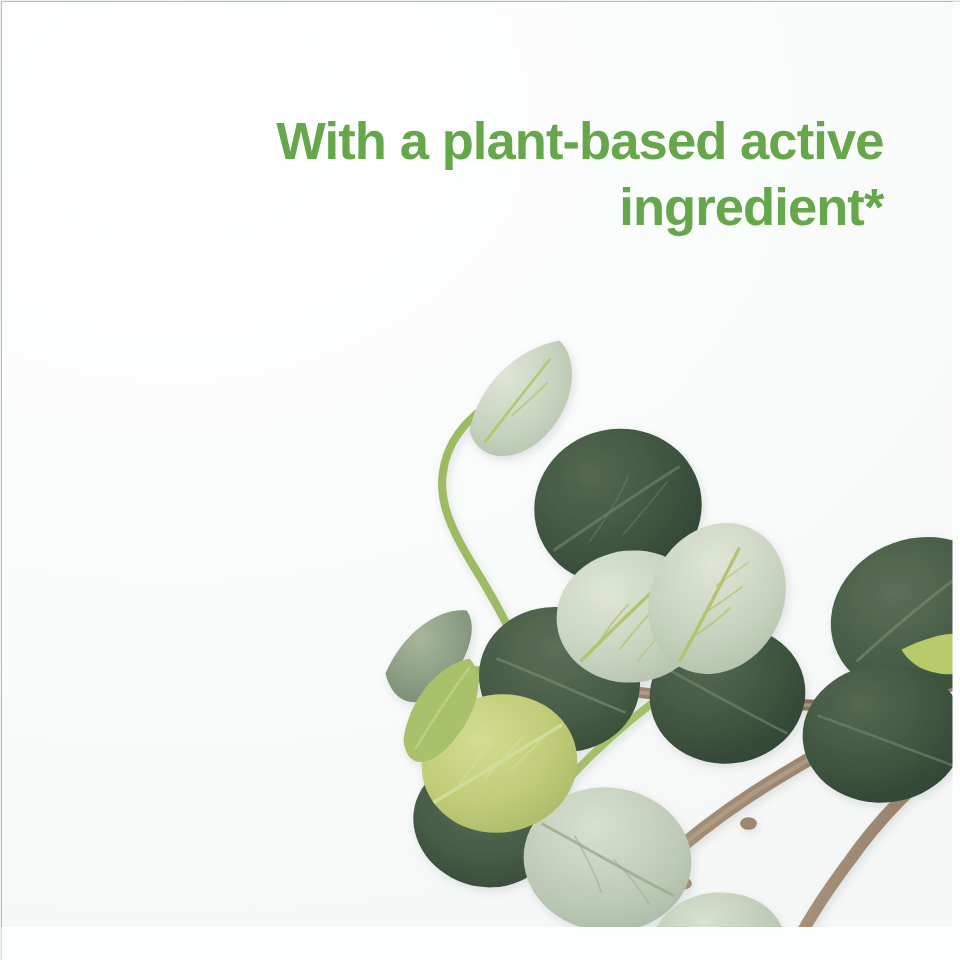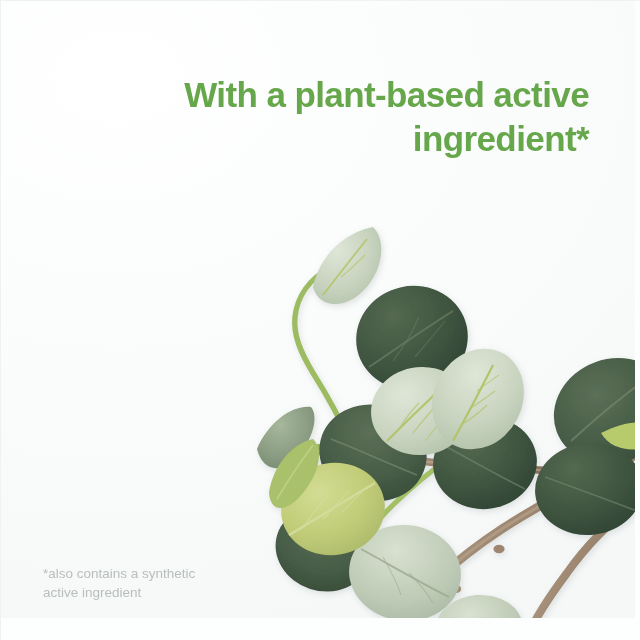--- a/index.html
+++ b/index.html
@@ -249,16 +249,14 @@
 
     </g>
   </svg>
 
   <div class="bottom-band"></div>
   <div class="right-band"></div>
 
   <div class="headline">With a plant-based active
 ingredient*</div>
 
-  <div class="footnote">*also contains a synthetic
- active ingredient</div>
 
 </div>
 
 </body></html>

